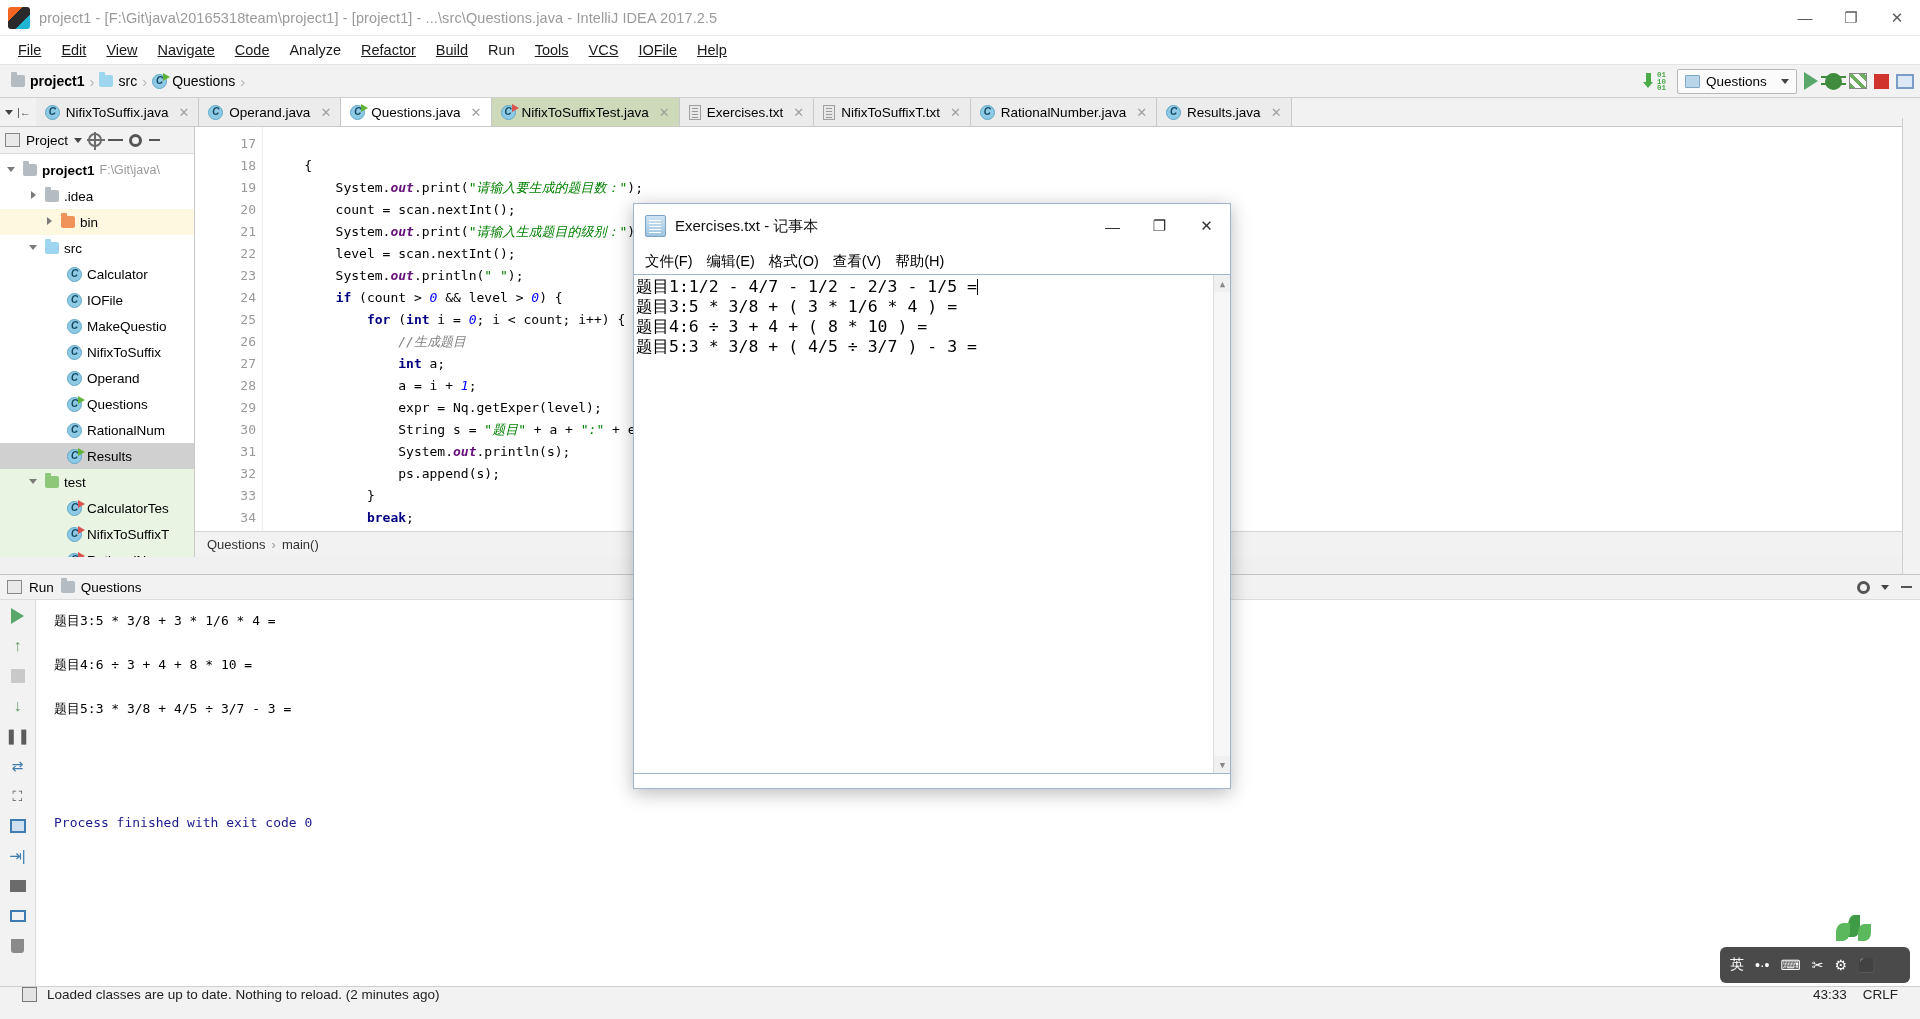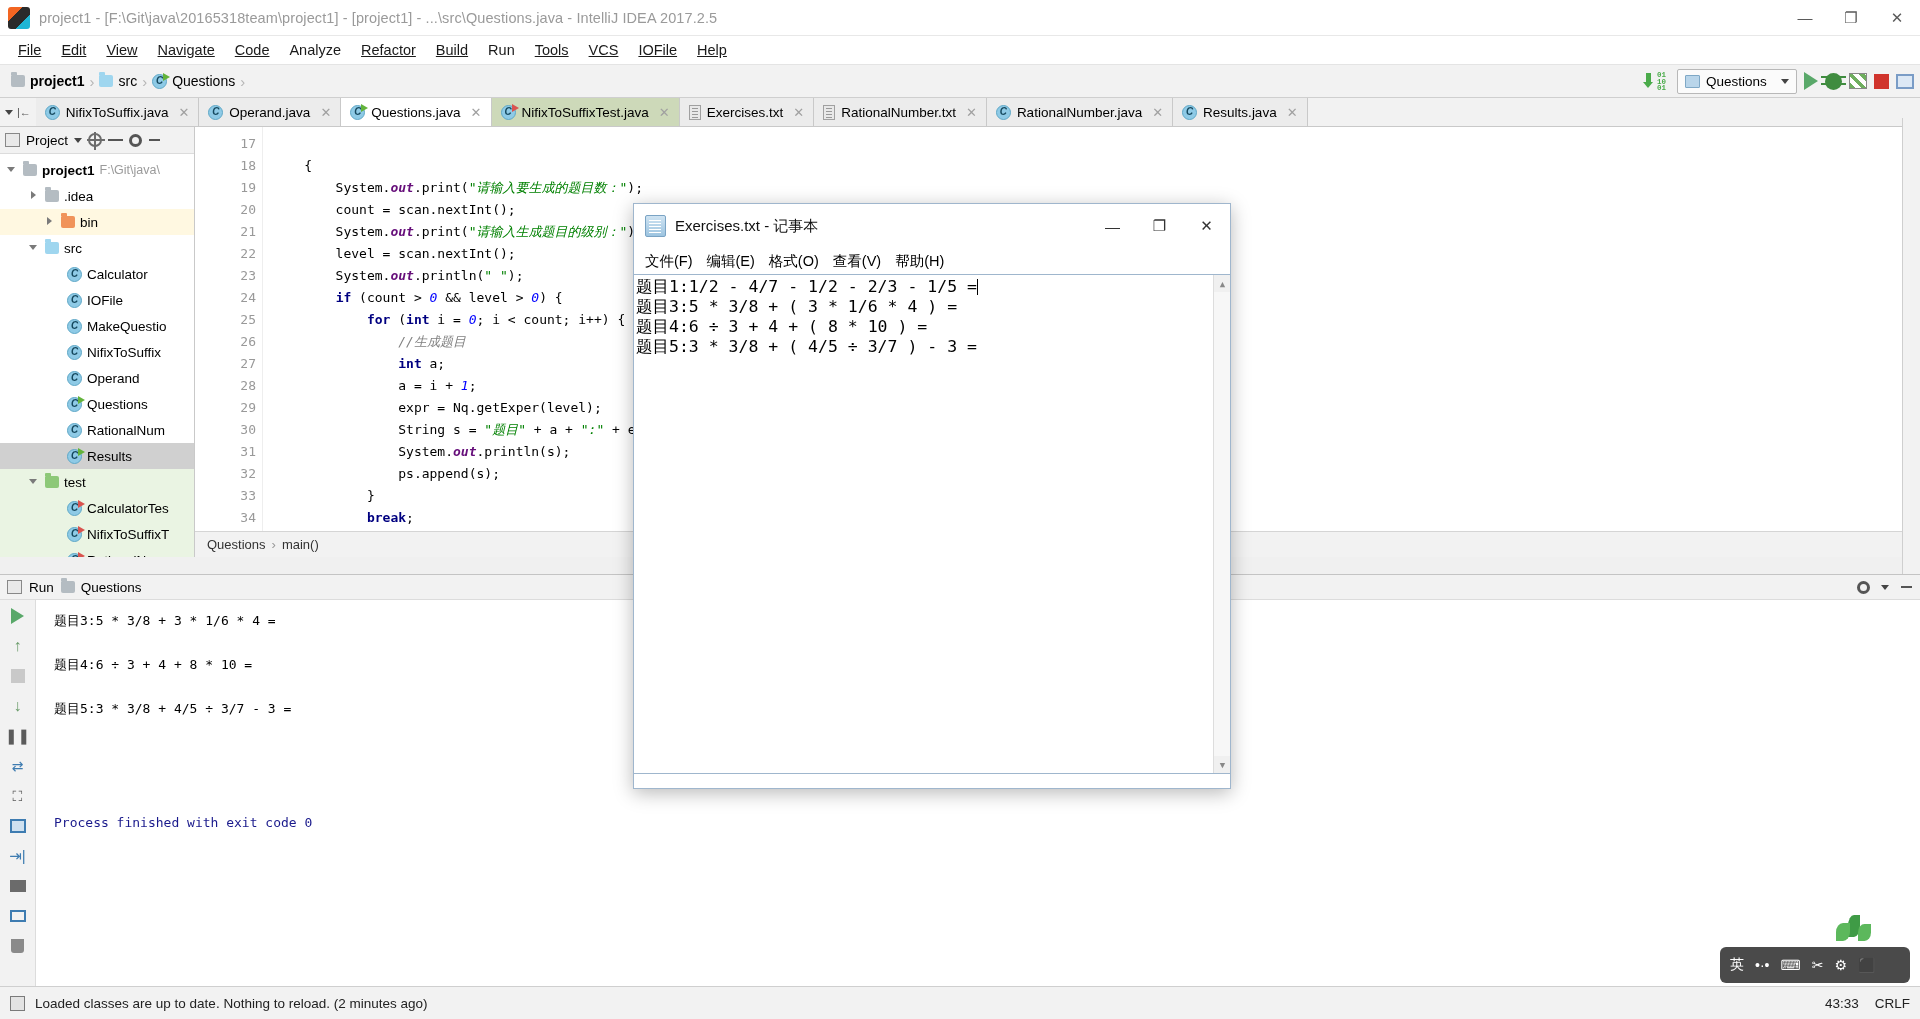--- a/index.html
+++ b/index.html
@@ -165,21 +165,21 @@
   .runhead{height:25px;background:#f2f2f2;display:flex;align-items:center;gap:7px;padding:0 7px;border-bottom:1px solid #dcdcdc;}
   .run-tab{display:flex;align-items:center;gap:6px;font-size:13.5px;}
   .runbody{flex:1;display:flex;overflow:hidden;}
   .runside{width:36px;background:#f2f2f2;border-right:1px solid #dcdcdc;display:flex;flex-direction:column;align-items:center;padding-top:6px;gap:10px;}
   .rs-ic{width:22px;height:20px;display:flex;align-items:center;justify-content:center;}
   .runconsole{flex:1;padding:10px 0 0 18px;font-family:"DejaVu Sans Mono","Liberation Mono",monospace;font-size:13px;color:#000;overflow:hidden;}
   .runconsole div{height:22px;line-height:22px;white-space:pre;}
   .runconsole .done{color:#1a1a8c;margin-top:48px;}
 
   
-  .statusbar{position:absolute;left:0;bottom:0;width:100%;height:33px;background:#f2f2f2;border-top:1px solid #cfcfcf;display:flex;align-items:center;padding:0 10px;gap:10px;font-size:13.5px;color:#222;}
+  .statusbar{position:absolute;left:0;bottom:0;width:100%;height:33px;background:#f2f2f2;border-top:1px solid #cfcfcf;display:flex;align-items:flex-start;padding:0 22px;gap:10px;font-size:13.5px;color:#222;}
   .sb-ic{width:15px;height:15px;border:1px solid #7a7a7a;background:#e3e3e3;}
   .sb-right{margin-left:auto;display:flex;align-items:center;gap:16px;}
 
   
   .notepad{
     position:absolute; left:633px; top:203px; width:598px; height:586px;
     background:#fff; border:1px solid #9fb6cd; box-shadow:0 4px 18px rgba(0,0,0,.28);
     display:flex;flex-direction:column;
   }
   .np-title{height:44px;display:flex;align-items:center;padding-left:11px;background:#fff;}
@@ -301,21 +301,21 @@
       <span>NifixToSuffixTest.java</span>
       <span class="tab-close">✕</span>
     </div>
     <div class="tab">
       <span class="ic ic-txt"></span>
       <span>Exercises.txt</span>
       <span class="tab-close">✕</span>
     </div>
     <div class="tab">
       <span class="ic ic-txt"></span>
-      <span>RationalNumber.txt</span>
+      <span>NifixToSuffixT.txt</span>
       <span class="tab-close">✕</span>
     </div>
     <div class="tab">
       <span class="ic ic-class">C</span>
       <span>RationalNumber.java</span>
       <span class="tab-close">✕</span>
     </div>
     <div class="tab">
       <span class="ic ic-class">C</span>
       <span>Results.java</span>

